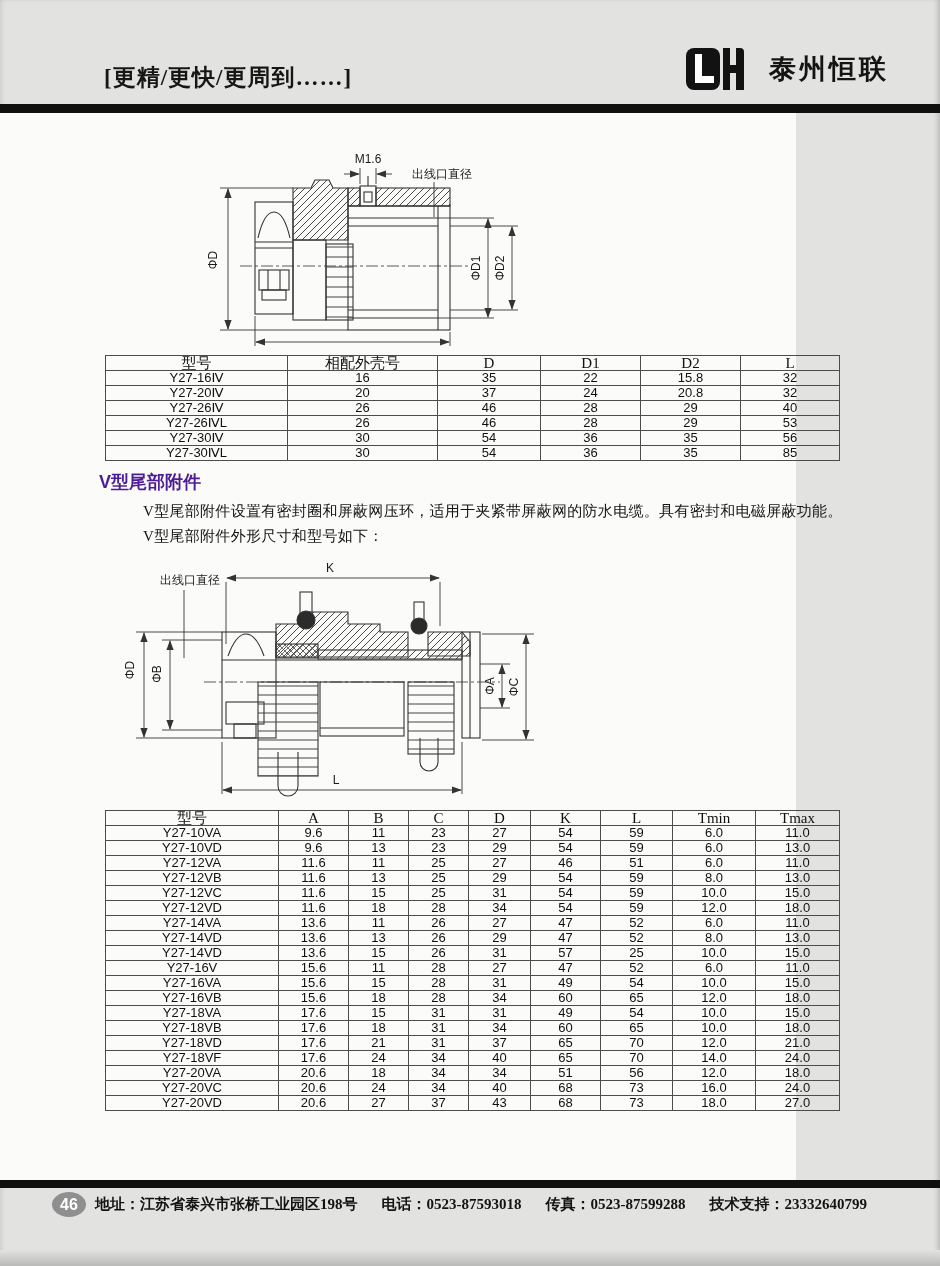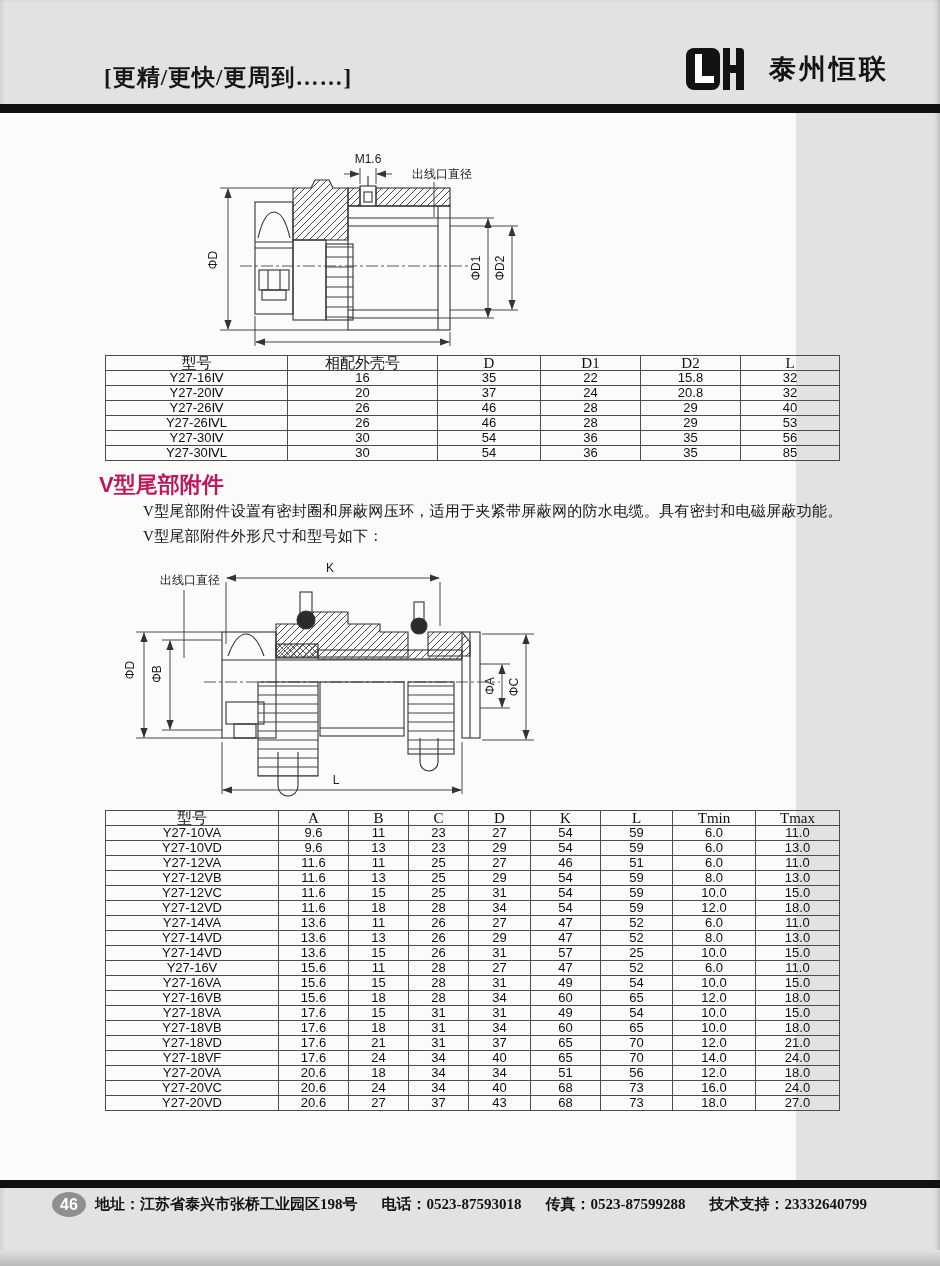--- a/index.html
+++ b/index.html
@@ -9,21 +9,21 @@
   
   .slogan{position:absolute;left:84px;top:62px;font:700 23px "Liberation Serif","DejaVu Serif",serif;color:#161616;letter-spacing:1px;margin-left:20px;}
   .logo{position:absolute;left:686px;top:46px;display:flex;align-items:center;gap:25px;}
   .brand{font-weight:700;font-size:27px;letter-spacing:3px;color:#141414;}
   .bar{position:absolute;left:0;width:940px;background:#101010;}
   .bar-top{top:104px;height:9px;}
   .bar-bottom{top:1180px;height:8px;}
   
   .content{position:absolute;left:0;top:113px;width:796px;height:1067px;background:#fbfbfa;}
   .abs{position:absolute;}
-  .sec-title{font-weight:700;font-size:22px;color:#be185d;}
+  .sec-title{font-weight:700;font-size:18px;color:#4c1d95;}
   .para{font:15px "Liberation Serif","DejaVu Serif",serif;color:#141414;letter-spacing:.3px;white-space:nowrap;margin-left:33px;}
   
   table.tbl{border-collapse:collapse;table-layout:fixed;width:734px;font-size:13px;color:#101010;}
   table.tbl th,table.tbl td{border:1px solid #4c4c4c;text-align:center;padding:0;height:14px;line-height:14px;
         font-weight:400;white-space:nowrap;overflow:hidden;}
   table.tbl th{font-family:"Liberation Serif","DejaVu Serif",serif;font-size:15px;}
   
   svg.draw{position:absolute;}
   svg.draw text{font-family:"Liberation Sans","DejaVu Sans",sans-serif;font-size:12px;fill:#1a1a1a;}
   svg.draw text.cjk{font-family:"Liberation Serif","DejaVu Serif",serif;}

